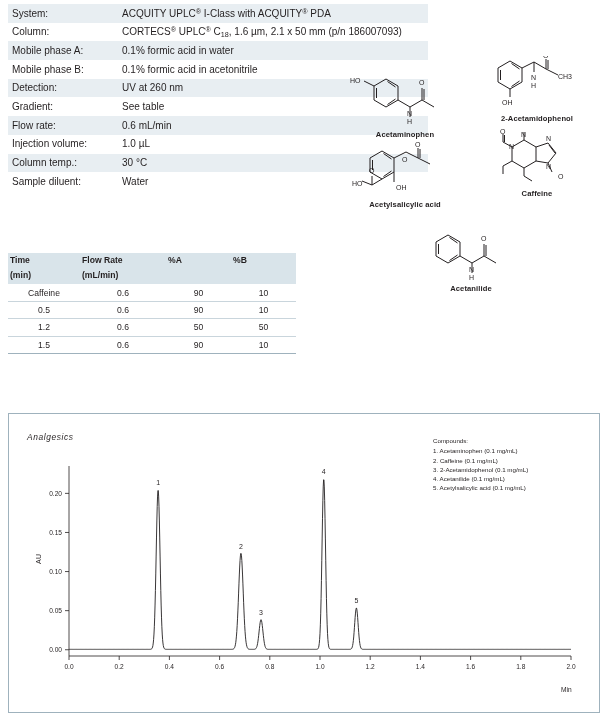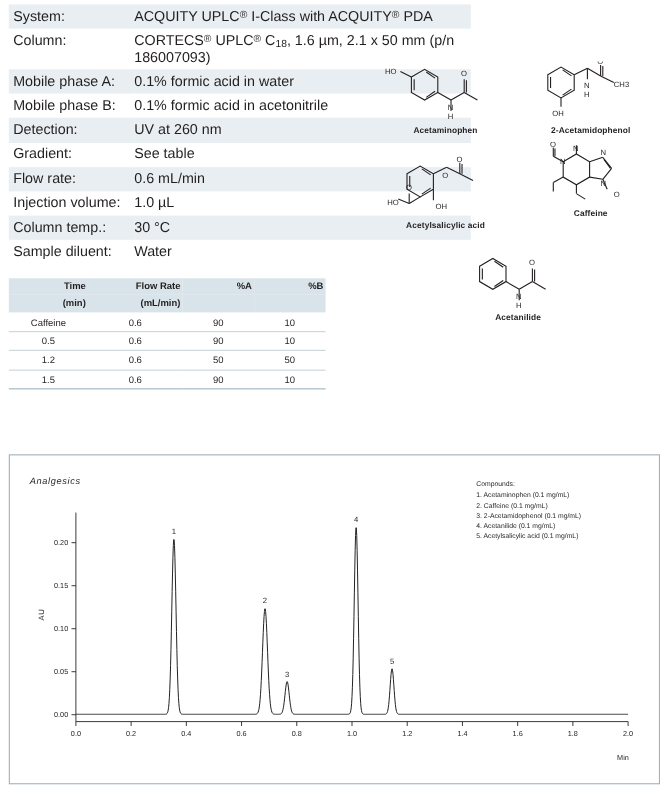--- a/index.html
+++ b/index.html
@@ -21,21 +21,21 @@
     height: 727px;
   }
 
   
   .conditions {
     position: absolute;
     left: 8px;
     top: 4px;
     width: 420px;
     border-collapse: collapse;
-    font-size: 13px;
+    font-size: 10px;
   }
   .conditions tr td {
     padding: 3.6px 0 3.6px 0;
     vertical-align: top;
     line-height: 1.15;
   }
   .conditions td.label {
     width: 110px;
     padding-left: 4px;
     color: #231f20;
@@ -57,21 +57,21 @@
     width: 288px;
   }
   table.gradient {
     border-collapse: collapse;
     width: 288px;
     font-size: 8.6px;
   }
   table.gradient thead td {
     background: #d9e4ea;
     font-weight: bold;
-    text-align: right;
+    text-align: left;
     padding: 2px 2px;
     line-height: 1.25;
   }
   table.gradient thead tr.hdr2 td {
     padding-bottom: 4px;
   }
   table.gradient tbody td {
     text-align: center;
     padding: 3.2px 2px;
     border-bottom: 1px solid #c9d5dc;
@@ -247,21 +247,21 @@
           <td>0.6</td>
           <td>90</td>
           <td>10</td>
         </tr>
       </tbody>
     </table>
   </div>
 
   <div class="structures">
 
-    <div class="struct" style="left:0px; top:0px; width:130px;">
+    <div class="struct" style="left:0px; top:16px; width:130px;">
       <svg width="130" height="58" viewBox="0 0 130 58">
         <g stroke="#231f20" stroke-width="1" fill="none">
           <polygon points="34,14 46,7 58,14 58,28 46,35 34,28"></polygon>
           <line x1="36.5" y1="16" x2="36.5" y2="26"></line>
           <line x1="47.5" y1="9.5" x2="55.5" y2="15"></line>
           <line x1="55.5" y1="27" x2="47.5" y2="32.5"></line>
           <line x1="34" y1="14" x2="24" y2="9"></line>
           <line x1="58" y1="28" x2="70" y2="35"></line>
           <line x1="70" y1="35" x2="70" y2="45"></line>
           <line x1="70" y1="35" x2="82" y2="28"></line>

